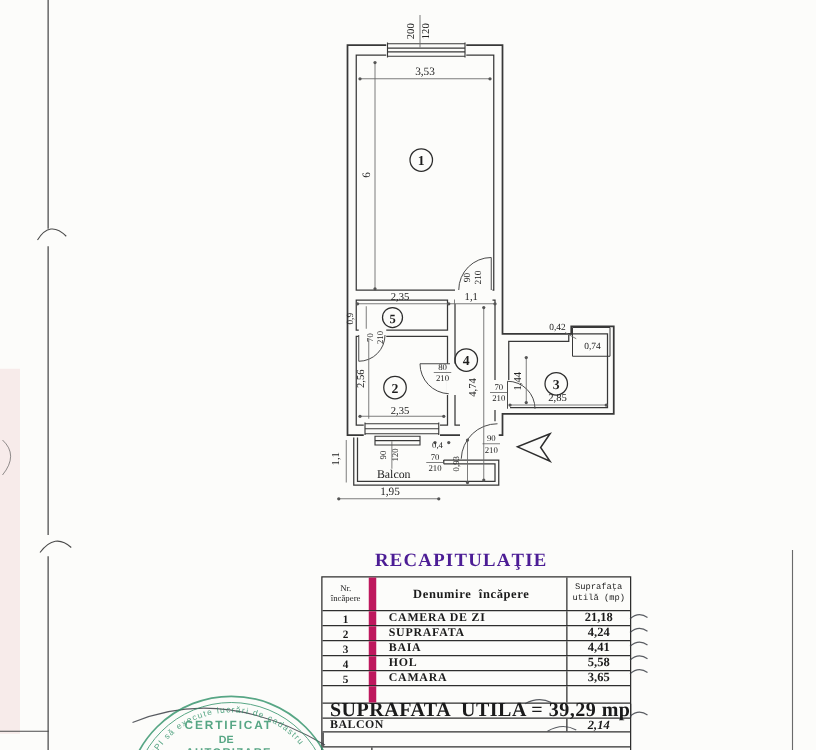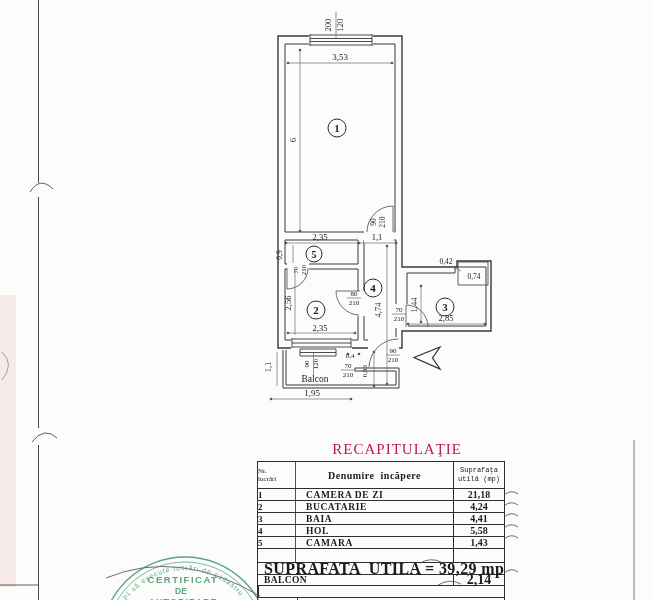--- a/index.html
+++ b/index.html
@@ -5,46 +5,46 @@
   html,body{margin:0;padding:0;}
   body{width:653px;height:600px;overflow:hidden;background:#fbfbf9;
        font-family:"Liberation Serif", serif;}
   #page{position:relative;width:653px;height:600px;background:#fcfcfa;overflow:hidden;}
   svg{position:absolute;left:0;top:0;}
   #plan-svg{z-index:1;}
   #overlay-svg{z-index:3;pointer-events:none;}
   .pinkband{position:absolute;left:0;top:295px;width:16px;height:292px;
             background:rgba(228,160,160,.18);z-index:0;}
   
-  #recap-title{position:absolute;left:300px;top:441px;width:162px;text-align:right;
-      font-size:15px;font-weight:normal;letter-spacing:1px;color:#be185d;z-index:2;}
+  #recap-title{position:absolute;left:300px;top:441px;width:162px;text-align:left;
+      font-size:15px;font-weight:bold;letter-spacing:1px;color:#4c1d95;z-index:2;}
   #recap{position:absolute;left:257px;top:461px;width:246px;z-index:2;
       border:1px solid #2e2e2e;font-family:"Liberation Serif",serif;color:#1b1b1b;}
   .trow{display:flex;border-bottom:1px solid #2e2e2e;align-items:stretch;}
   .trow:last-child{border-bottom:none;}
-  .c1{width:37px;border-right:1px solid #be185d;display:flex;flex-direction:column;
-      align-items:flex-start;justify-content:center;}
+  .c1{width:37px;border-right:6px solid #be185d;display:flex;flex-direction:column;
+      align-items:center;justify-content:center;}
   .c2{flex:1;display:flex;align-items:center;padding-left:10px;text-align:right;}
   .c3{width:50px;border-left:1px solid #2e2e2e;display:flex;flex-direction:column;
       align-items:center;justify-content:center;}
   .trow .c3{border-left:1px solid #2e2e2e;}
   .hdr{height:26px;}
   .hdr .c1 span{font-size:7px;line-height:8px;}
   .hdr .c2{justify-content:center;padding-left:0;font-weight:bold;font-size:10px;
       letter-spacing:.5px;white-space:pre;}
   .hdr .c3 span{font-size:7px;line-height:9px;font-family:Liberation Mono, monospace;}
   .drow{height:11px;font-weight:bold;}
   .drow .c1{font-size:9px;}
   .drow .c2{font-size:9.5px;letter-spacing:.6px;white-space:pre;}
   .drow .c3{font-size:10px;}
   .erow{height:13px;}
   .mrow{height:11px;font-weight:bold;}
   .mrow .cm{flex:1;display:flex;align-items:center;padding-left:6px;font-size:16px;
       letter-spacing:.4px;white-space:pre;}
-  .mrow .c3{font-size:14px;font-weight:bold;}
+  .mrow .c3{font-size:10px;font-weight:bold;font-style:italic;}
   .brow{height:10px;}
   .brow .cm{font-size:9.5px;}
   .xrow{height:10px;}
   .xrow .cm{justify-content:center;padding-left:0;font-size:8.5px;font-weight:bold;}
   .xrow .c3{font-size:8.5px;font-weight:bold;}
   .plabel{fill:#222;font-family:"Liberation Serif",serif;}
 </style>
 </head>
 <body>
 <div id="page">
@@ -215,53 +215,53 @@
     <text x="312" y="396" font-size="9">1,95</text>
   </g>
 </svg>
 
 <div id="recap-title">RECAPITULAŢIE</div>
 
 <div id="recap">
   <div class="trow hdr">
     <div class="c1">
       <span>Nr.</span>
-      <span>lucrări</span>
+      <span>încăpere</span>
     </div>
     <div class="c2">Denumire  încăpere</div>
     <div class="c3">
       <span>Suprafaţa</span>
       <span>utilă (mp)</span>
     </div>
   </div>
 
   <div class="trow drow">
     <div class="c1">1</div>
     <div class="c2">CAMERA DE ZI</div>
     <div class="c3">21,18</div>
   </div>
   <div class="trow drow">
     <div class="c1">2</div>
-    <div class="c2">BUCATARIE</div>
+    <div class="c2">SUPRAFATA</div>
     <div class="c3">4,24</div>
   </div>
   <div class="trow drow">
     <div class="c1">3</div>
     <div class="c2">BAIA</div>
     <div class="c3">4,41</div>
   </div>
   <div class="trow drow">
     <div class="c1">4</div>
     <div class="c2">HOL</div>
     <div class="c3">5,58</div>
   </div>
   <div class="trow drow">
     <div class="c1">5</div>
     <div class="c2">CAMARA</div>
-    <div class="c3">1,43</div>
+    <div class="c3">3,65</div>
   </div>
 
   <div class="trow erow">
     <div class="c1"></div>
         <div class="c2"></div>
         <div class="c3"></div>
   </div>
 
   <div class="trow mrow">
     <div class="cm">SUPRAFATA  UTILA = 39,29 mp</div>

